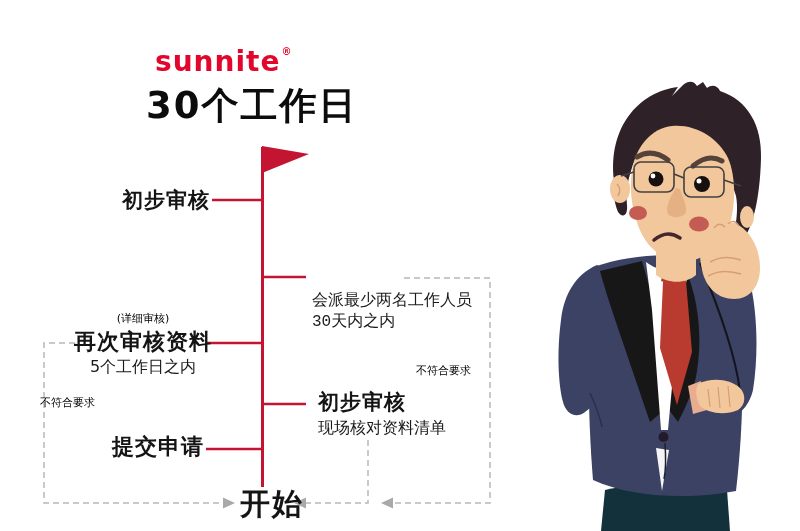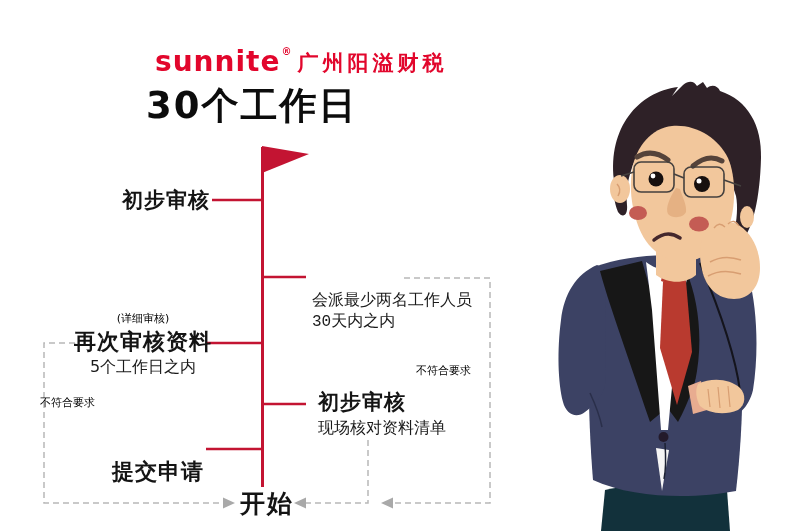--- a/index.html
+++ b/index.html
@@ -14,34 +14,33 @@
   .logo .reg{font-size:10px;color:#e2062c;font-weight:bold;margin:-2px 6px 0 1px;}
   .logo .company{font-size:21px;font-weight:bold;color:#e2062c;letter-spacing:4px;line-height:30px;}
   
   .title{left:146px;top:80px;font-size:37px;font-weight:900;color:#0c0c0c;letter-spacing:2px;line-height:52px;}
   
   .step-bold{font-weight:900;color:#141414;font-size:21px;letter-spacing:1px;white-space:nowrap;line-height:24px;}
   .step-sub{font-weight:400;color:#1a1a1a;font-size:16px;white-space:nowrap;line-height:20px;}
   .muted{color:#000000;font-weight:400;font-size:11px;white-space:nowrap;line-height:18px;}
   .right-align{text-align:right;}
   .center-align{text-align:center;}
-  .start-label{font-size:25px;font-weight:900;color:#141414;letter-spacing:2px;line-height:28px;}
+  .start-label{font-size:30px;font-weight:900;color:#141414;letter-spacing:2px;line-height:28px;}
   .lines-svg{left:0;top:0;width:800px;height:531px;z-index:1;}
   .figure-svg{left:540px;top:80px;width:260px;height:451px;z-index:1;}
   .txt{z-index:2;}
 </style>
 </head>
 <body>
 
 <div class="canvas">
 
   <div class="abs logo txt">
     <span class="brand">sunnite</span>
     <span class="reg">®</span>
-    <span class="company">广州阳溢财税</span>
   </div>
   <div class="abs title txt">30个工作日</div>
 
   <svg class="abs lines-svg" viewBox="0 0 800 531">
     <g>
       <polygon points="262,146 309,154 262,173" fill="#c31432"></polygon>
       <line x1="262.5" y1="147" x2="262.5" y2="487" stroke="#c31432" stroke-width="3"></line>
     </g>
     <g stroke="#c31432" stroke-width="2.5">
       <line x1="212" y1="200" x2="262" y2="200"></line>
@@ -63,21 +62,21 @@
   </svg>
 
   <div class="abs txt step-bold right-align" style="left:0;top:188px;width:210px;">初步审核</div>
 
   <div class="abs txt center-align" style="left:57px;top:310px;width:172px;">
     <div class="muted">(详细审核)</div>
     <div class="step-bold" style="font-size:22px;margin-top:2px;">再次审核资料</div>
     <div class="step-sub" style="margin-top:3px;">5个工作日之内</div>
   </div>
 
-  <div class="abs txt step-bold right-align" style="left:0;top:435px;width:204px;font-size:22px;margin-top:25px;">提交申请</div>
+  <div class="abs txt step-bold right-align" style="left:0;top:435px;width:204px;font-size:22px;">提交申请</div>
 
   <div class="abs txt step-sub" style="left:312px;top:290px;">会派最少两名工作人员</div>
   <div class="abs txt step-sub" style="left:312px;top:312px;font-family:Liberation Mono, monospace;">30天内之内</div>
 
   <div class="abs txt step-bold" style="left:318px;top:390px;">初步审核</div>
   <div class="abs txt step-sub" style="left:318px;top:418px;">现场核对资料清单</div>
 
   <div class="abs txt muted" style="left:40px;top:394px;">不符合要求</div>
   <div class="abs txt muted" style="left:416px;top:362px;">不符合要求</div>
 

